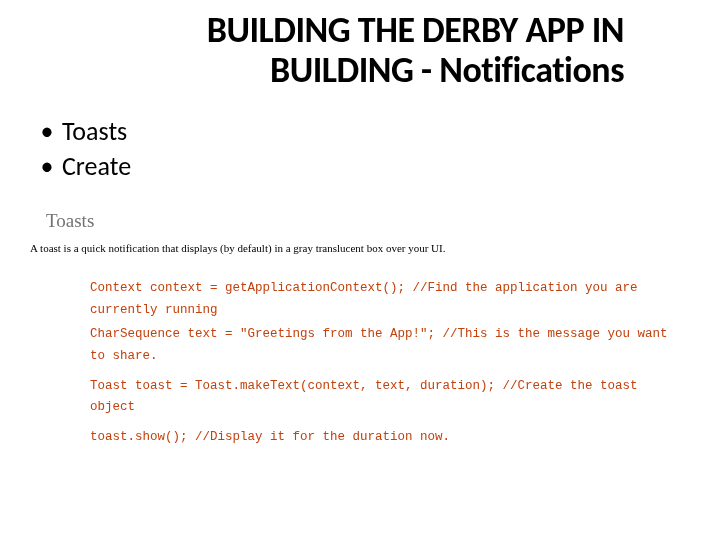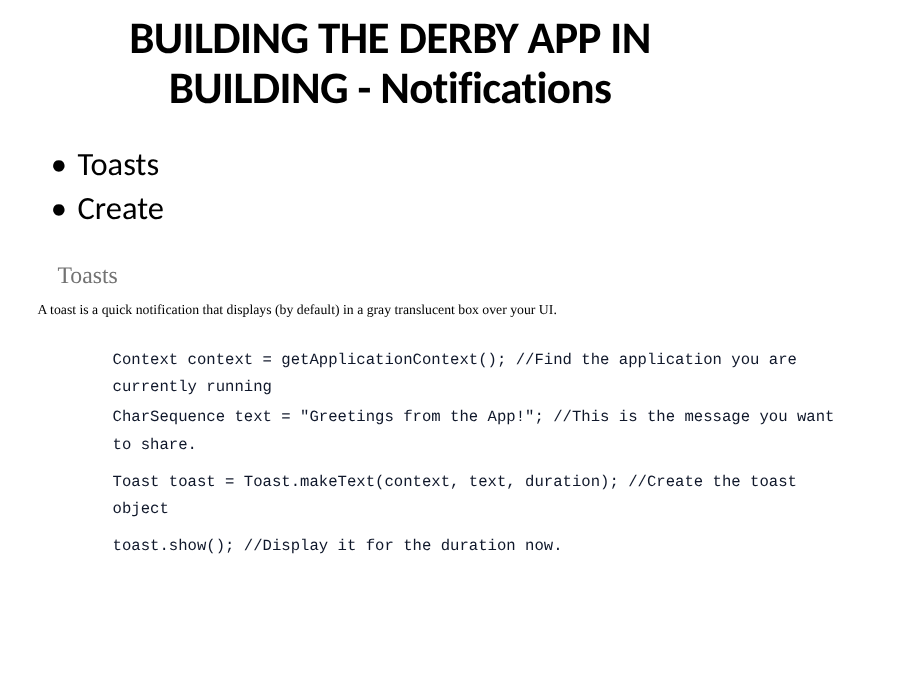--- a/index.html
+++ b/index.html
@@ -16,21 +16,21 @@
     position: relative;
     width: 720px;
     height: 540px;
     box-sizing: border-box;
   }
   .title {
     position: absolute;
     top: 10px;
     left: 0;
     width: 624px;
-    text-align: center;
+    text-align: right;
     font-weight: 700;
     font-size: 36px;
     line-height: 1.12;
     letter-spacing: -0.5px;
   }
   .bullets {
     position: absolute;
     top: 114px;
     left: 32px;
     font-size: 26px;
@@ -63,21 +63,21 @@
     color: #000;
   }
   .codeblock {
     position: absolute;
     top: 278px;
     left: 90px;
     right: 30px;
     font-family: "Courier New", Courier, monospace;
     font-size: 12.5px;
     line-height: 1.75;
-    color: #0f172a;
+    color: #c2410c;
     word-wrap: break-word;
   }
   .codeblock .line {
     margin-bottom: 2px;
   }
   .codeblock .gap {
     height: 6px;
   }
 </style>
 </head>

